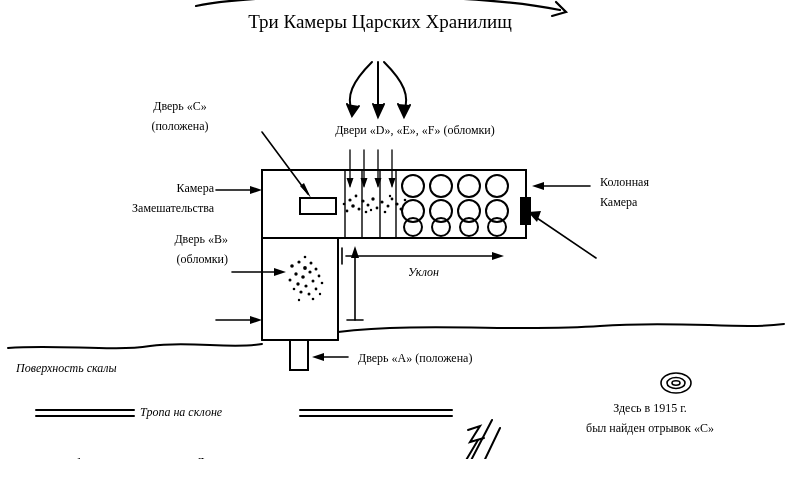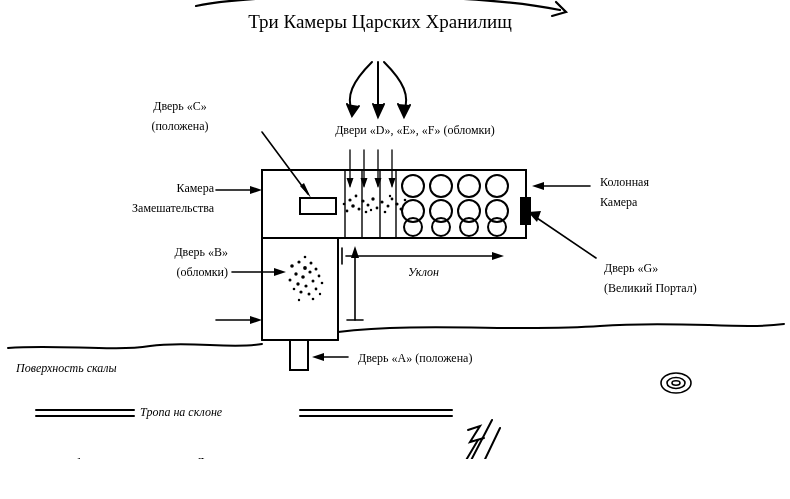--- a/index.html
+++ b/index.html
@@ -216,34 +216,34 @@
   <div class="lbl big center" style="left:190px; top:12px; width:380px;">Три Камеры Царских Хранилищ</div>
 
   <div class="lbl center" style="left:265px; top:120px; width:300px;">Двери «D», «E», «F» (обломки)</div>
 
   <div class="lbl center" style="left:100px; top:96px; width:160px;">Дверь «С»
 (положена)</div>
 
   <div class="lbl right" style="left:36px; top:178px; width:178px;">Камера
 Замешательства</div>
 
-  <div class="lbl right" style="left:56px; top:242px; width:172px;">Дверь «В»
+  <div class="lbl right" style="left:56px; top:229px; width:172px;">Дверь «В»
 (обломки)</div>
 
 
   <div class="lbl" style="left:600px; top:172px; width:180px;">Колонная
 Камера</div>
 
-  <div class="lbl" style="left:604px; top:258px; width:186px;">Дверь «G»
-(Великий Портал)</div>
 
   <div class="lbl italic" style="left:408px; top:262px;">Уклон</div>
 
   <div class="lbl" style="left:358px; top:348px;">Дверь «А» (положена)</div>
 
   <div class="lbl italic" style="left:16px; top:358px;">Поверхность скалы</div>
 
   <div class="lbl italic" style="left:140px; top:402px;">Тропа на склоне</div>
 
   <div class="lbl italic" style="left:196px; top:452px;">Дверь</div>
 
+  <div class="lbl center" style="left:520px; top:398px; width:260px;">Здесь в 1915 г.
+был найден отрывок «С»</div>
 
 </div>
 
 </body></html>

